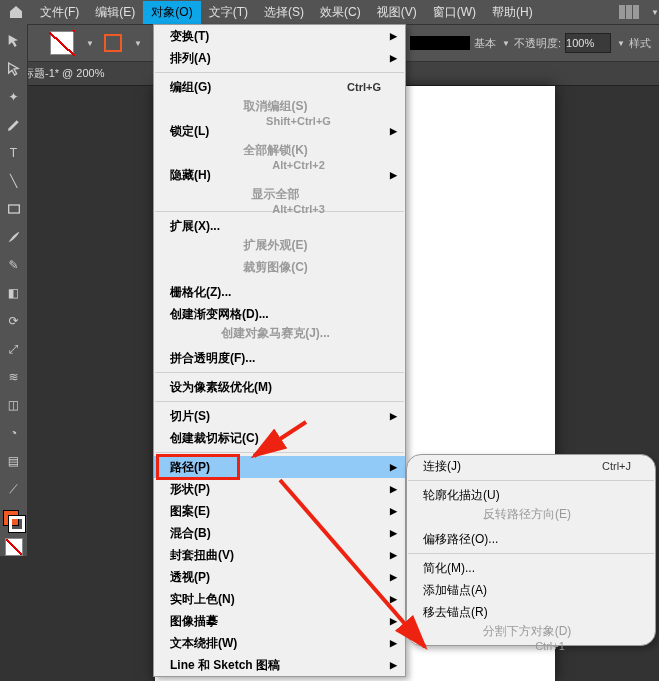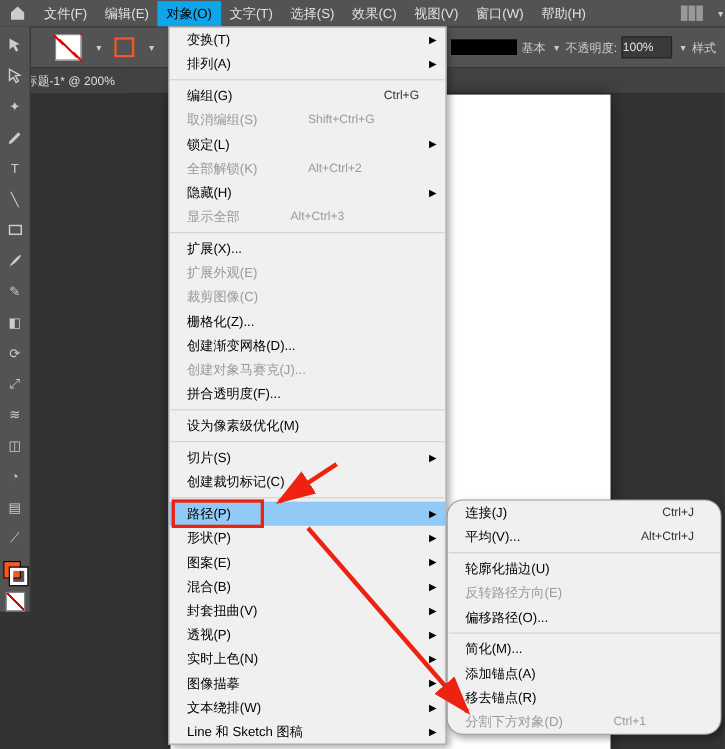--- a/index.html
+++ b/index.html
@@ -24,24 +24,24 @@
   .side-toolbox { position: absolute; left: 0; top: 24px; width: 28px; background: #535353; border-right: 1px solid #333; display: flex; flex-direction: column; align-items: center; padding-top: 6px; gap: 6px; z-index: 5; }
   .toolbtn { width: 22px; height: 22px; display: flex; align-items: center; justify-content: center; color: #ccc; font-size: 12px; }
   .toolbtn svg { width: 16px; height: 16px; }
   .color-sw { width: 22px; height: 22px; position: relative; margin-top: 4px; }
   .color-sw .fill { position: absolute; left: 0; top: 0; width: 16px; height: 16px; background: #f15a24; border: 1px solid #000; }
   .color-sw .strokec { position: absolute; right: 0; bottom: 0; width: 16px; height: 16px; border: 3px solid #fff; background: transparent; outline: 1px solid #000; }
   .color-none { width: 18px; height: 18px; border: 1px solid #888; background: linear-gradient(to top right, #fff 46%, #d00 46%, #d00 54%, #fff 54%); }
   .artboard { position: absolute; left: 155px; top: 0; width: 400px; bottom: 0; background: #fff; box-shadow: 0 0 14px rgba(0,0,0,.6); }
 
   .dropdown { position: absolute; background: #f0f0f0; border: 1px solid #9a9a9a; box-shadow: 3px 3px 6px rgba(0,0,0,.3); color: #000; font-size: 12px; z-index: 100; }
-  .dd-object { left: 153px; top: 24px; width: 253px; }
+  .dd-object { left: 153px; top: 24px; width: 253px; font-weight: bold; }
   .dd-sub { left: 406px; top: 454px; width: 250px; border-radius: 15px; }
   .dd-row { display: flex; align-items: center; height: 22px; padding: 0 24px 0 16px; position: relative; cursor: default; white-space: nowrap; }
-  .dd-row.disabled { color: #9a9a9a; }
+  .dd-row.disabled { color: #9a9a9a; flex-direction: column; }
   .dd-row.highlight { background: #91c9f7; align-items: center; }
   .dd-row .shortcut { margin-left: auto; color: #333; font-size: 11px; }
   .dd-row.disabled .shortcut { color: #9a9a9a; margin-left: 46px; }
   .dd-row .arrow { position: absolute; right: 8px; font-size: 9px; color: #000; }
   .dd-sep { height: 1px; background: #d0d0d0; margin: 3px 1px; }
   .red-box { position: absolute; border: 3px solid #e21; pointer-events: none; z-index: 200; }
   .red-arrow { position: absolute; z-index: 200; pointer-events: none; }
 </style>
 </head>
 <body>
@@ -246,24 +246,20 @@
     <div class="dd-row">
       <span>Line 和 Sketch 图稿</span>
       <span class="arrow">▶</span>
     </div>
   </div>
 
 <div class="dropdown dd-sub" id="dd2">
     <div class="dd-row">
       <span>连接(J)</span>
       <span class="shortcut">Ctrl+J</span>
-    </div>
-    <div class="dd-row">
-      <span>平均(V)...</span>
-      <span class="shortcut">Alt+Ctrl+J</span>
     </div>
     <div class="dd-sep"></div>
     <div class="dd-row">
       <span>轮廓化描边(U)</span>
     </div>
     <div class="dd-row disabled">
       <span>反转路径方向(E)</span>
     </div>
     <div class="dd-row">
       <span>偏移路径(O)...</span>

